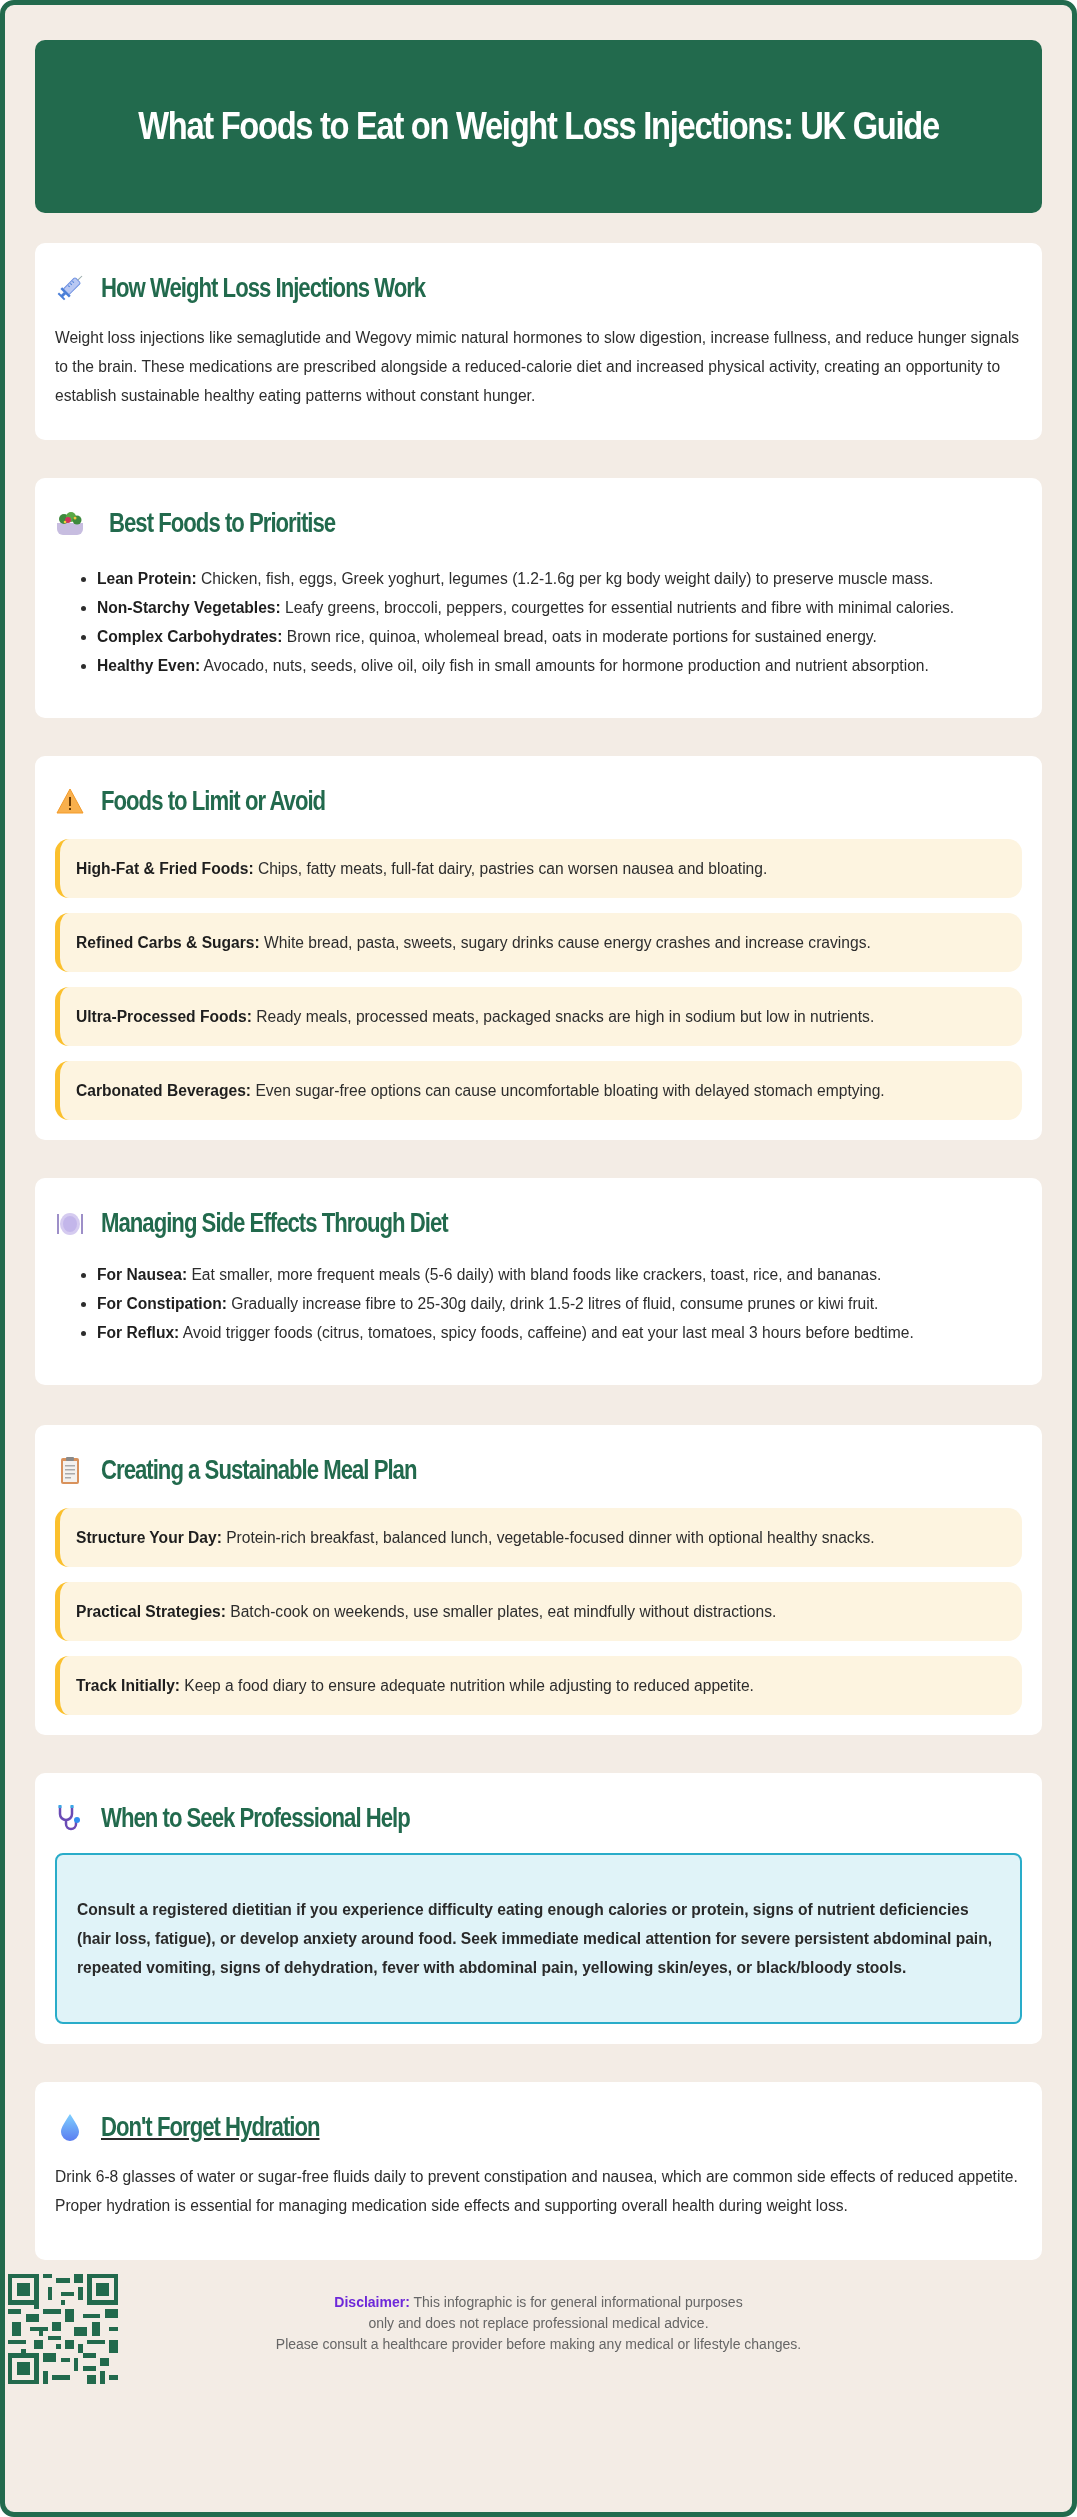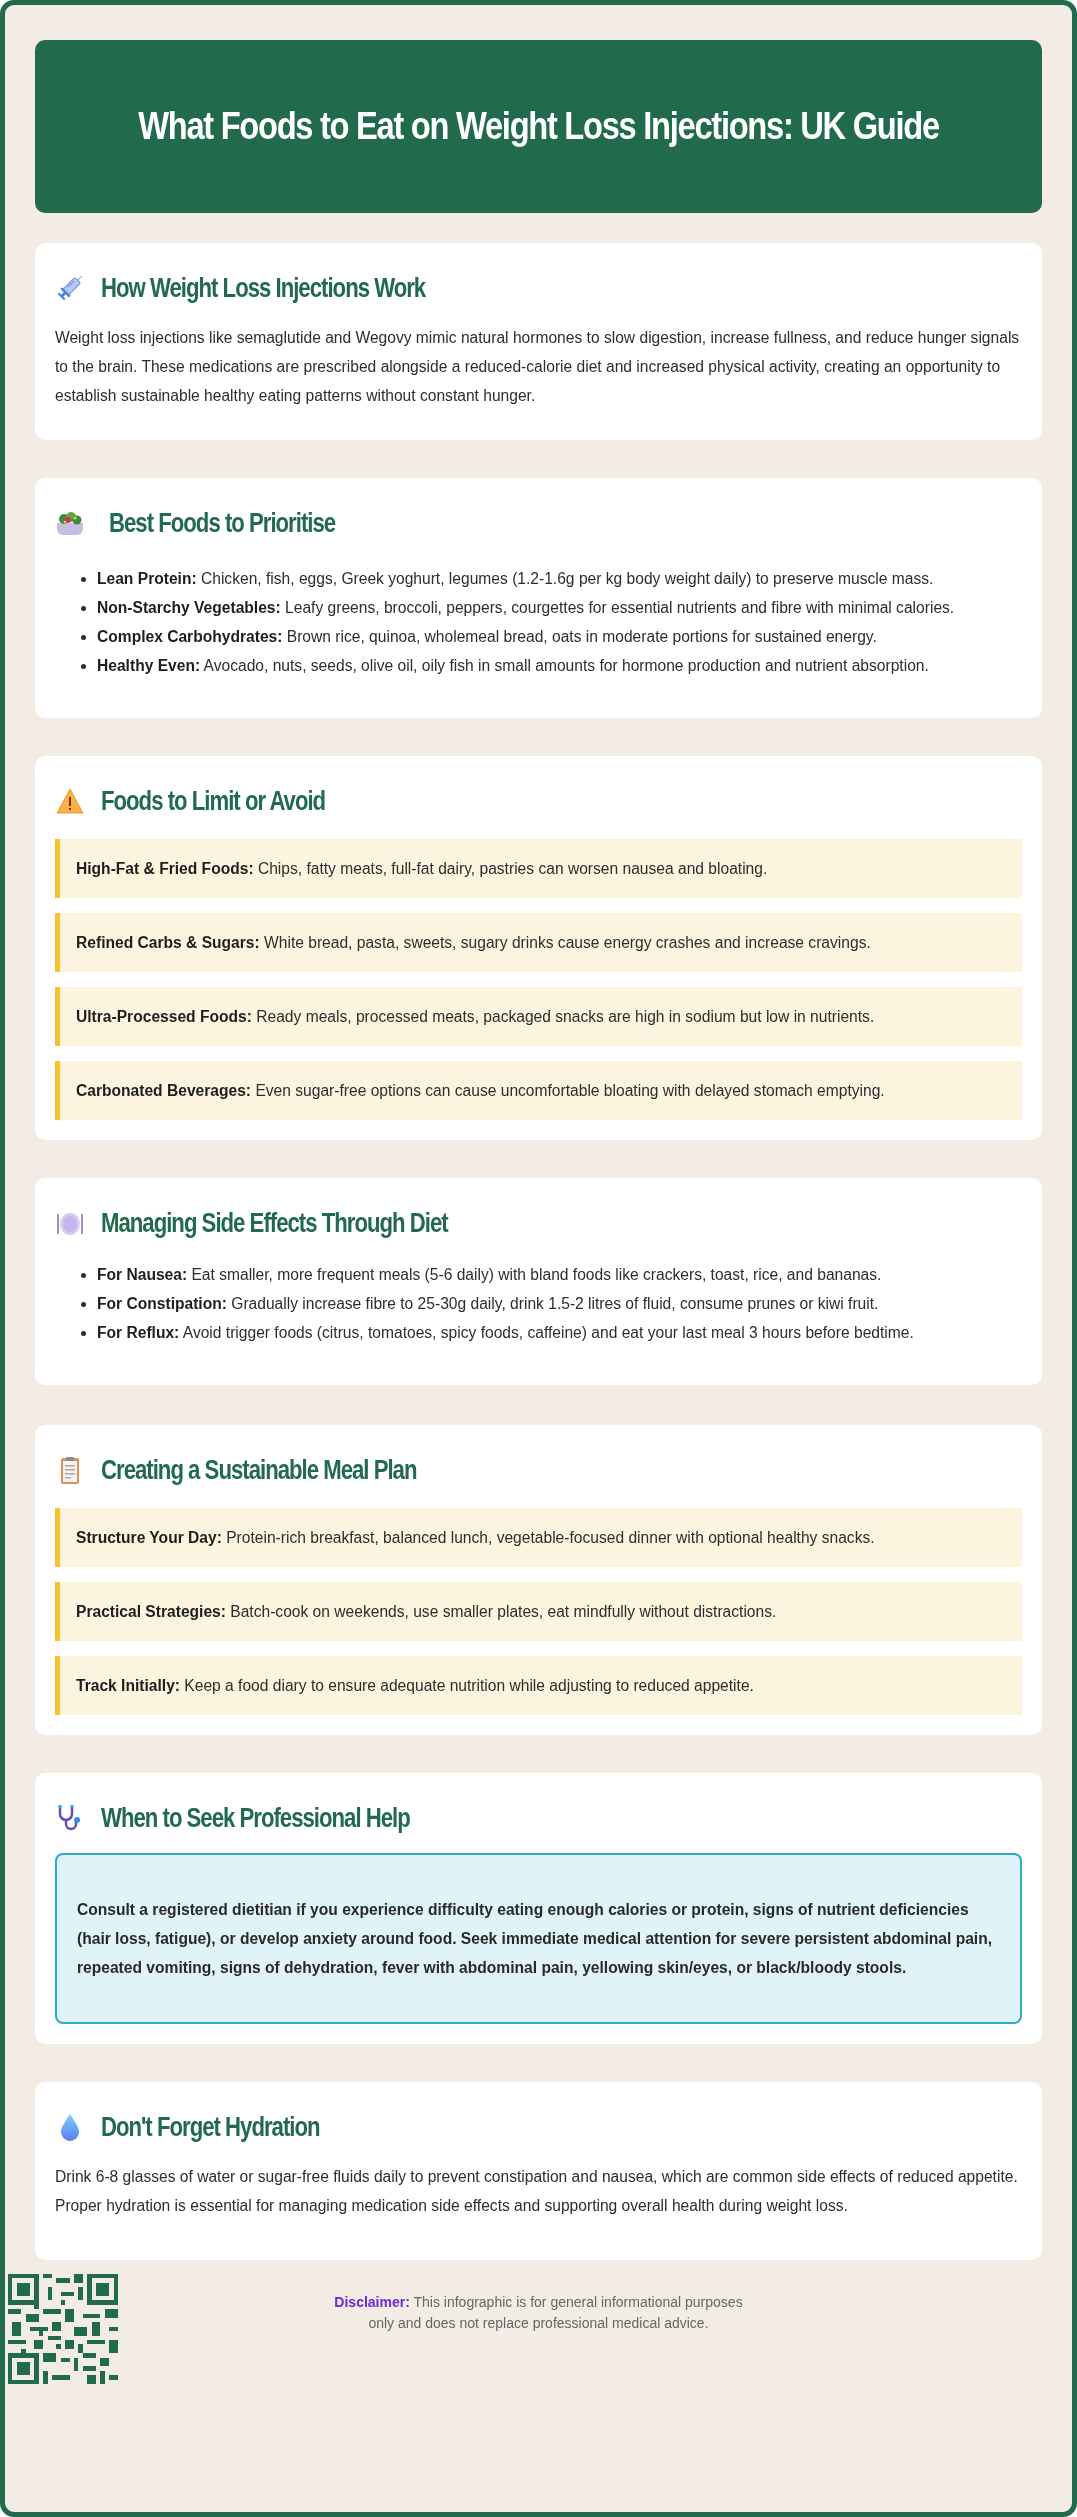--- a/index.html
+++ b/index.html
@@ -42,21 +42,21 @@
   }
   .para { font-size: 15.6px; line-height: 29px; color: #2d2d2d; }
   ul.bullets { list-style: disc; padding-left: 42px; }
   ul.bullets li { font-size: 15.6px; line-height: 29px; margin-bottom: 0; color: #2d2d2d; }
   b { font-weight: 700; color: #1e1e1e; }
   .tip {
     background: #fdf4e0;
     border-left: 5px solid #fbc02d;
     padding: 0 0 0 16px;
     height: 59px; display: flex; align-items: center;
-    font-size: 15.6px; margin-top: 15px; color: #2d2d2d;
+    font-size: 15.6px; margin-top: 15px; color: #2d2d2d; border-radius: 14px;
   }
   .tip:first-of-type { margin-top: 0; }
   .warn {
     background: #e0f3f8;
     border: 2px solid #29acc9;
     border-radius: 8px;
     padding: 40px 20px 40px 20px;
     font-size: 15.6px; line-height: 29px; font-weight: 700; color: #2a2a2a;
   }
   .footer { position: relative; height: 120px; margin-top: 8px; }
@@ -197,21 +197,21 @@
             <rect x="3.5" y="2" width="3" height="3" fill="#3aa7e6"></rect>
             <rect x="15.5" y="2" width="3" height="3" fill="#3aa7e6"></rect>
           </svg>
       </span>
       <h2 class="card-title">When to Seek Professional Help</h2>
     </div>
     <div class="warn">Consult a registered dietitian if you experience difficulty eating enough calories or protein, signs of nutrient deficiencies (hair loss, fatigue), or develop anxiety around food. Seek immediate medical attention for severe persistent abdominal pain, repeated vomiting, signs of dehydration, fever with abdominal pain, yellowing skin/eyes, or black/bloody stools.</div>
   </section>
 
   <section class="card" style="margin-top:38px; padding-bottom:40px;">
-    <div class="card-head" style="margin-bottom:12px;">
+    <div class="card-head" style="margin-bottom:12px;text-decoration:underline;">
       <span class="card-icon">
         <svg width="30" height="30" viewBox="0 0 30 30">
             <defs>
               <linearGradient id="dg" x1="0" y1="0" x2="0" y2="1">
                 <stop offset="0" stop-color="#7fd0ff"></stop>
                 <stop offset="1" stop-color="#5b7df0"></stop>
               </linearGradient>
             </defs>
             <path d="M15 2 C10 10 6 15 6 20 a9 9 0 0 0 18 0 C24 15 20 10 15 2z" fill="url(#dg)"></path>
           </svg>
@@ -276,16 +276,17 @@
             <rect x="11" y="16" width="1" height="1"></rect>
           <rect x="20" y="13" width="1" height="1"></rect>
             <rect x="12" y="6" width="1" height="1"></rect>
             <rect x="3" y="17" width="1" height="1"></rect>
         </g>
       </svg>
     </span>
     <div class="disclaimer">
       <div><b>Disclaimer:</b><span> This infographic is for general informational purposes</span></div>
       <div>only and does not replace professional medical advice.</div>
+      <div>Please consult a healthcare provider before making any medical or lifestyle changes.</div>
     </div>
   </div>
 
 </div>
 
 </body></html>

